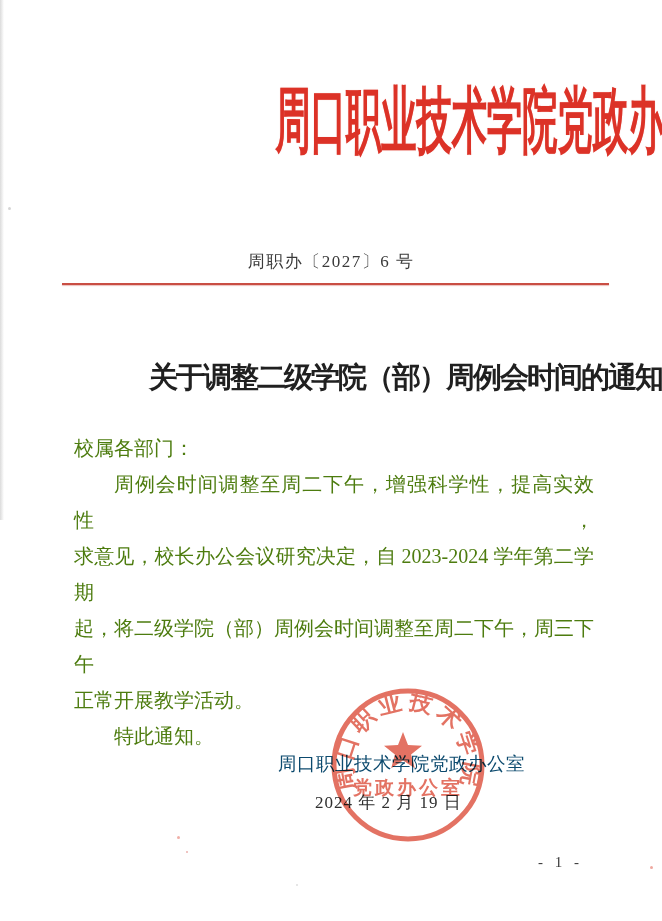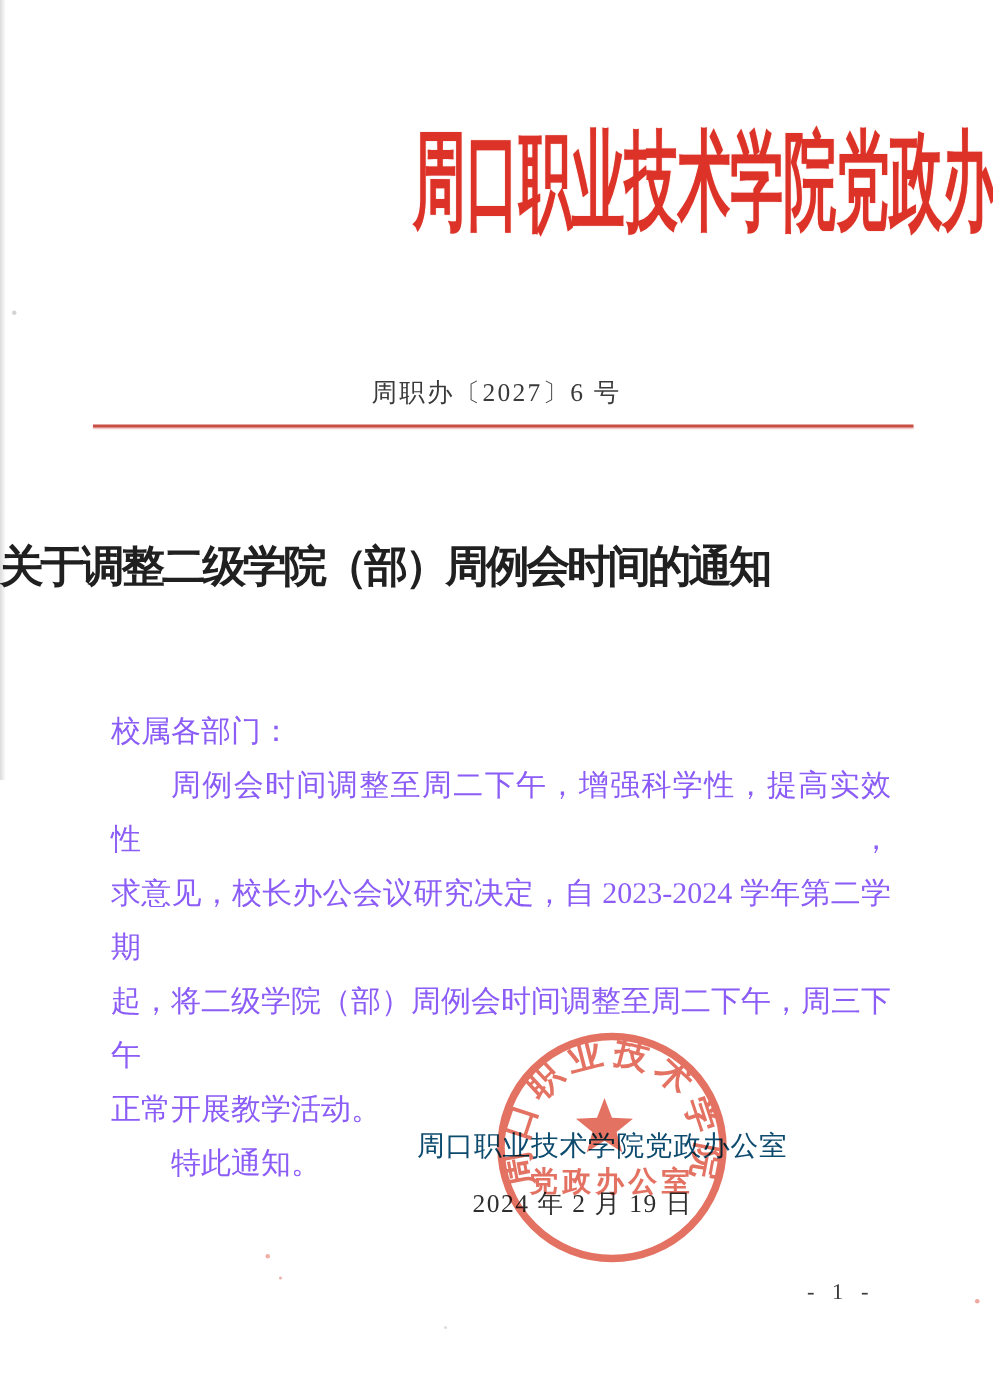--- a/index.html
+++ b/index.html
@@ -57,34 +57,34 @@
     left: 62px; top: 283px;
     width: 547px; height: 2px;
     background: var(--line_red, #c94e44);
     box-shadow: 0 1px 1px rgba(201,78,68,.35);
   }
 
   .doc-title {
     position: absolute;
     left: 0; top: 358px;
     width: 662px;
-    text-align: left;
+    text-align: right;
     font-size: 29px;
     font-weight: 700;
     letter-spacing: -2px;
     color: #202020;
   }
 
   .body-block {
     position: absolute;
-    left: 74px; top: 470px;
+    left: 74px; top: 430px;
     width: 520px;
     font-size: 20px;
     line-height: 36px;
-    color: #8b5cf6;
+    color: #4d7c0f;
   }
   .body-line { width: 100%; }
   .jline { text-align: justify; text-align-last: justify; }
   .indent { text-indent: 2em; }
 
   .signature {
     position: absolute;
     left: 278px; top: 751px;
     font-size: 18.5px;
     letter-spacing: 0.5px;

